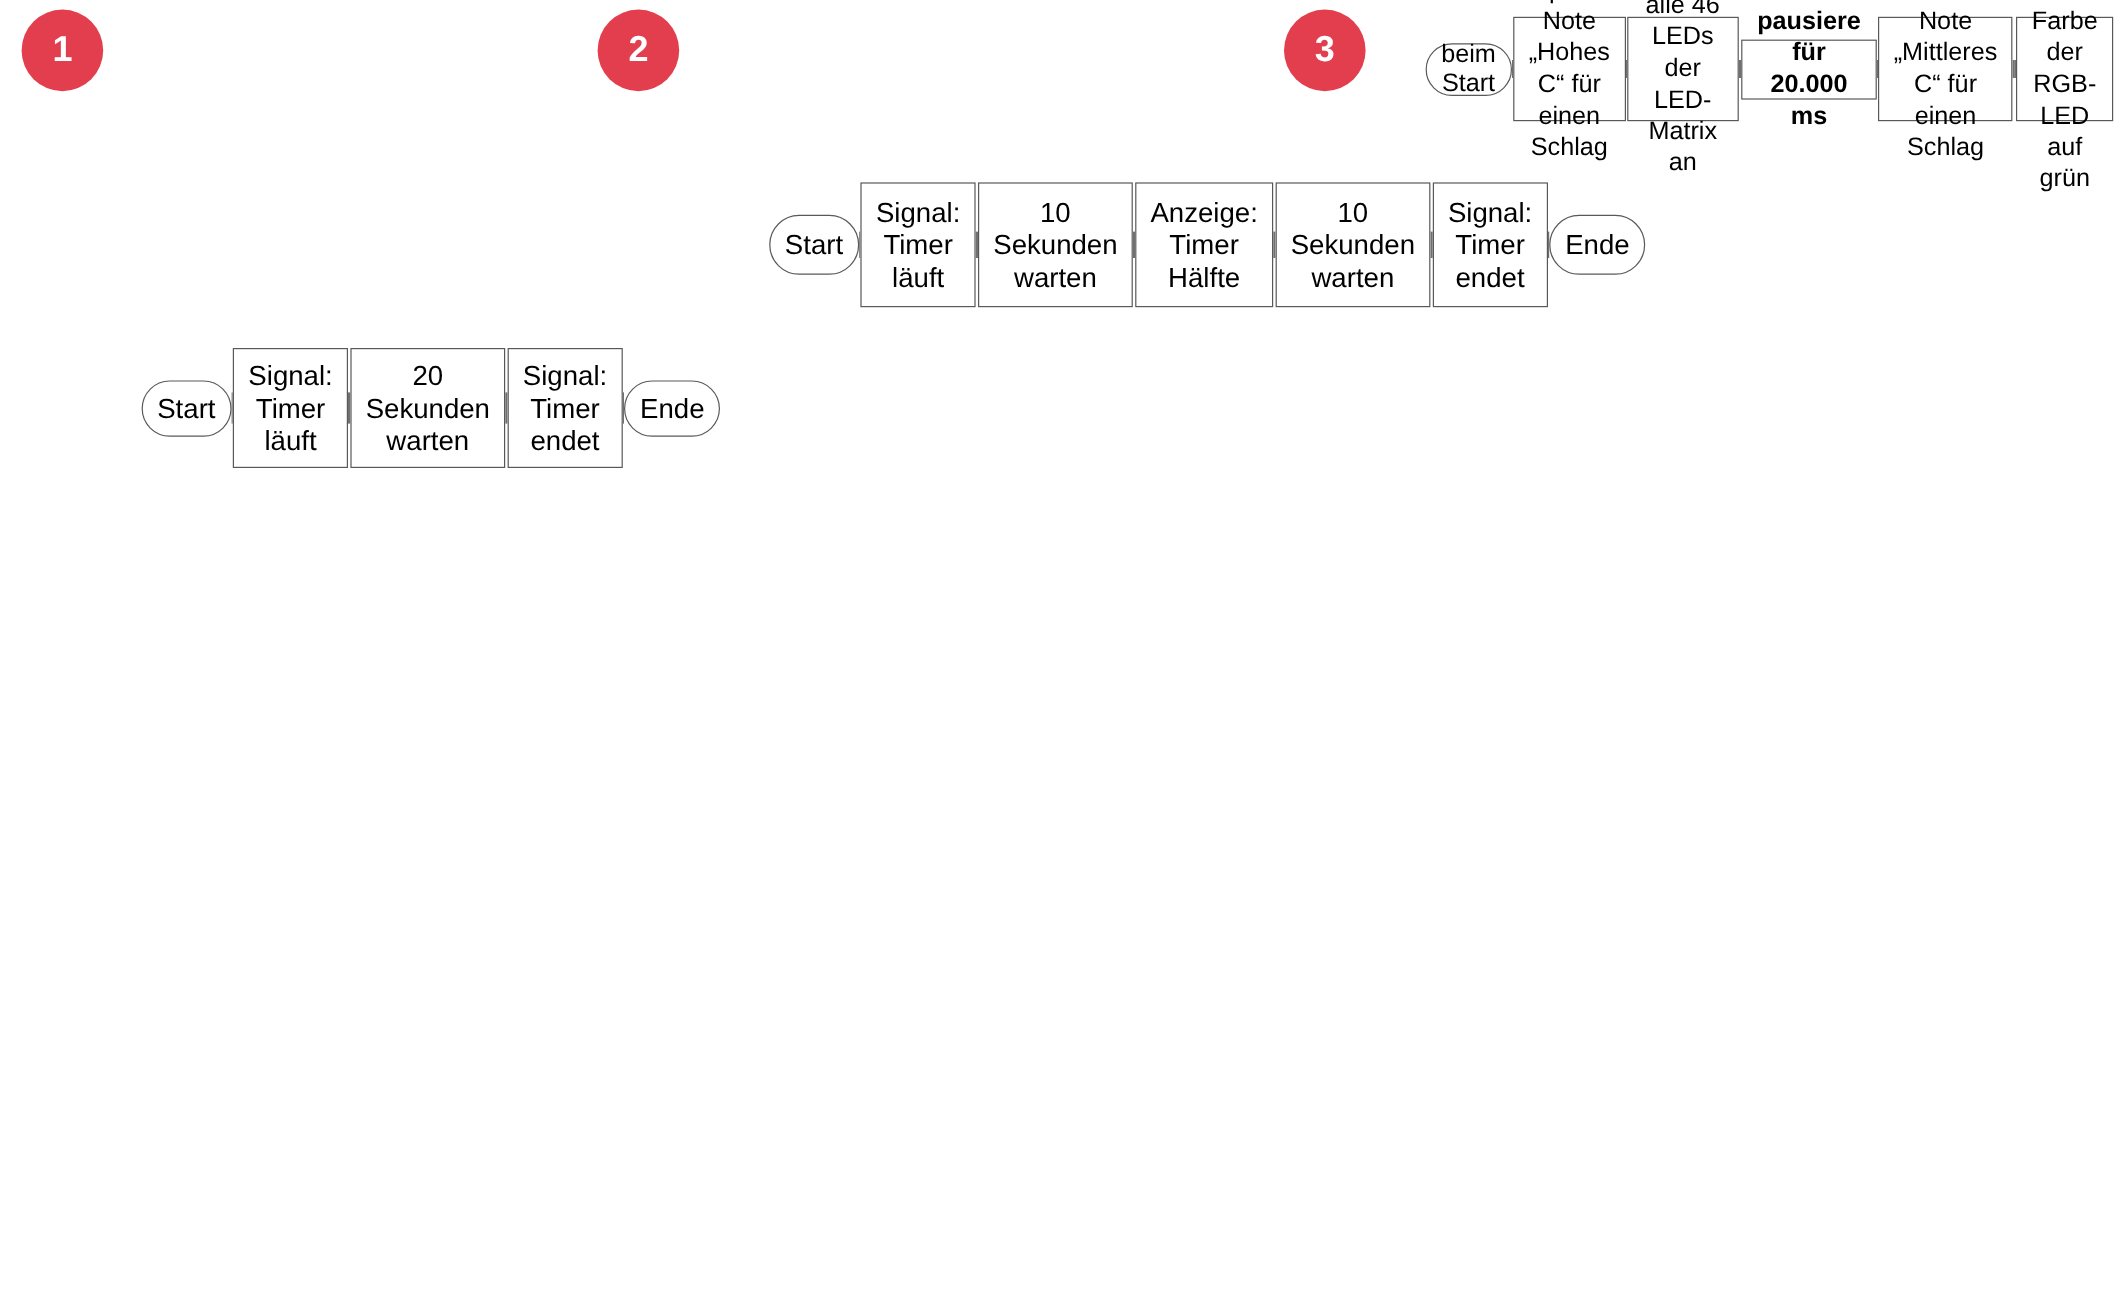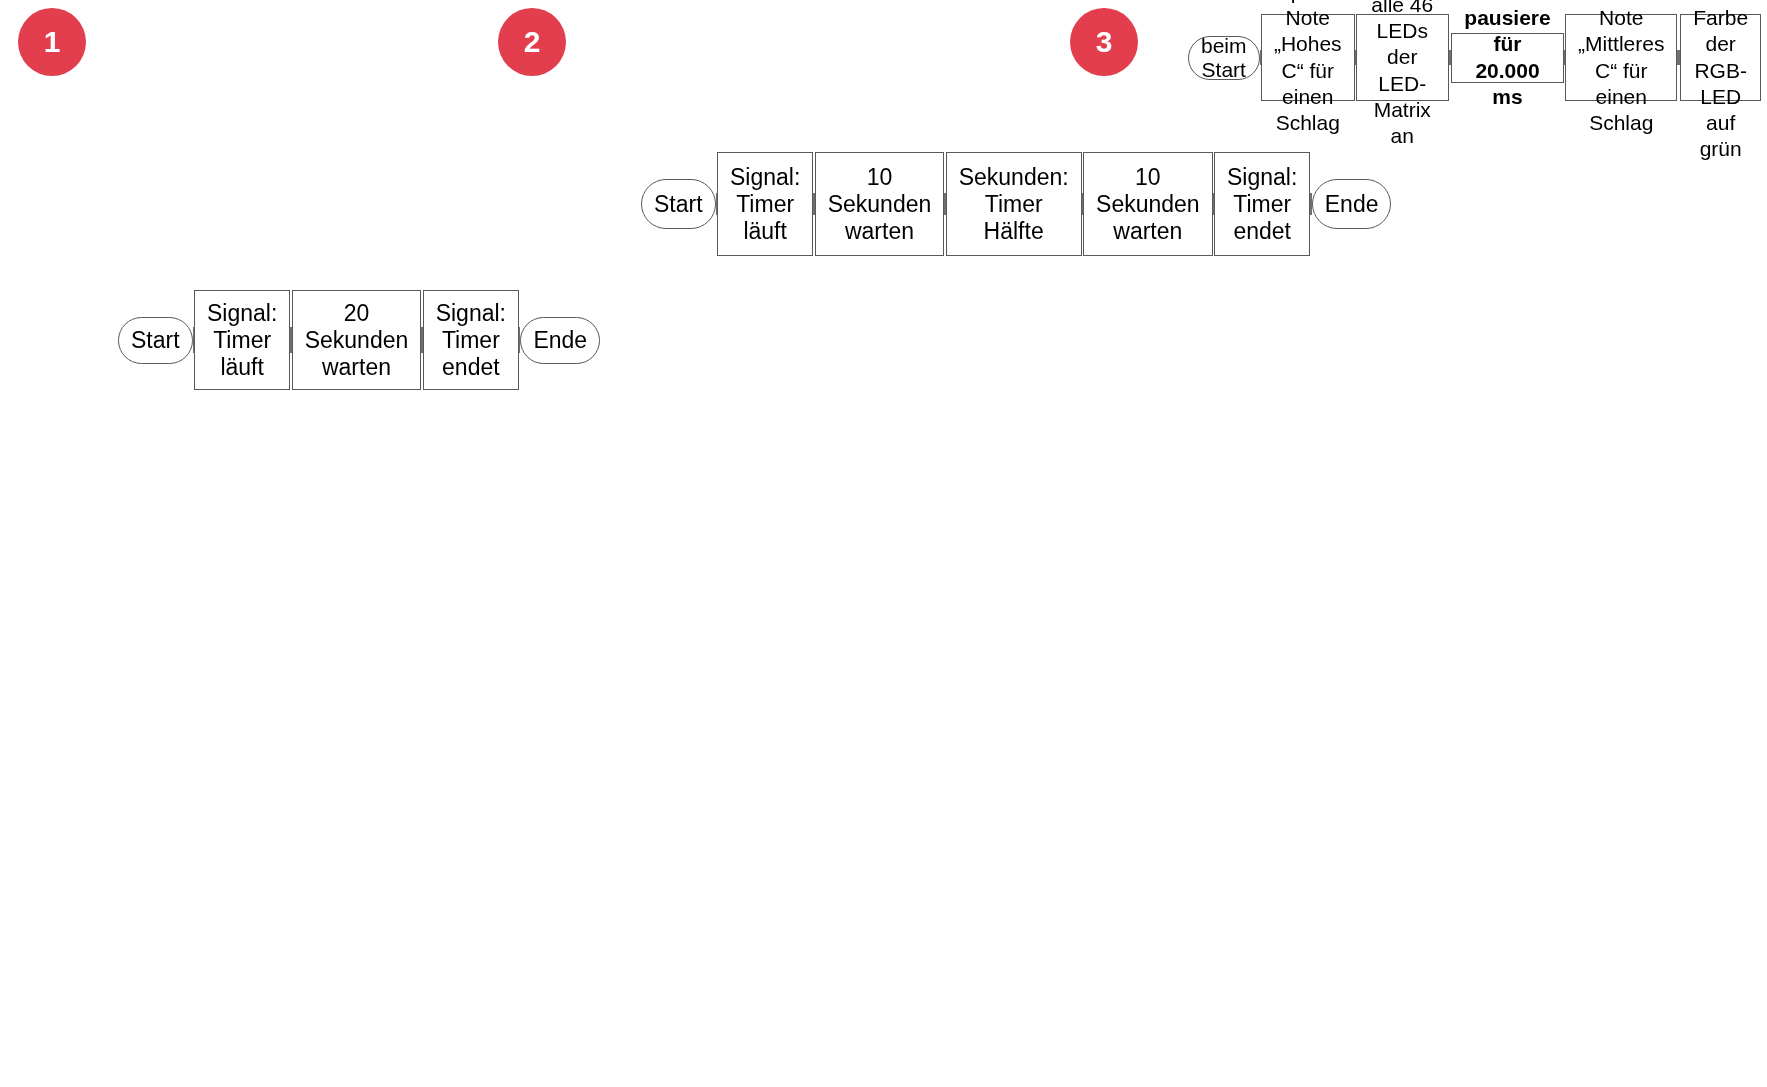--- a/index.html
+++ b/index.html
@@ -110,21 +110,21 @@
       <div class="connector"></div>
       <div class="node terminator">Ende</div>
     </div>
   <div class="flow" id="flow-2">
       <div class="node terminator">Start</div>
       <div class="connector"></div>
       <div class="node process">Signal: Timer läuft</div>
       <div class="connector"></div>
       <div class="node process">10 Sekunden warten</div>
       <div class="connector"></div>
-      <div class="node process">Sekunden: Timer Hälfte</div>
+      <div class="node process">Anzeige: Timer Hälfte</div>
       <div class="connector"></div>
       <div class="node process">10 Sekunden warten</div>
       <div class="connector"></div>
       <div class="node process">Signal: Timer endet</div>
       <div class="connector"></div>
       <div class="node terminator">Ende</div>
     </div>
   <div class="flow" id="flow-3">
       <div class="node terminator">beim Start</div>
       <div class="connector"></div>

